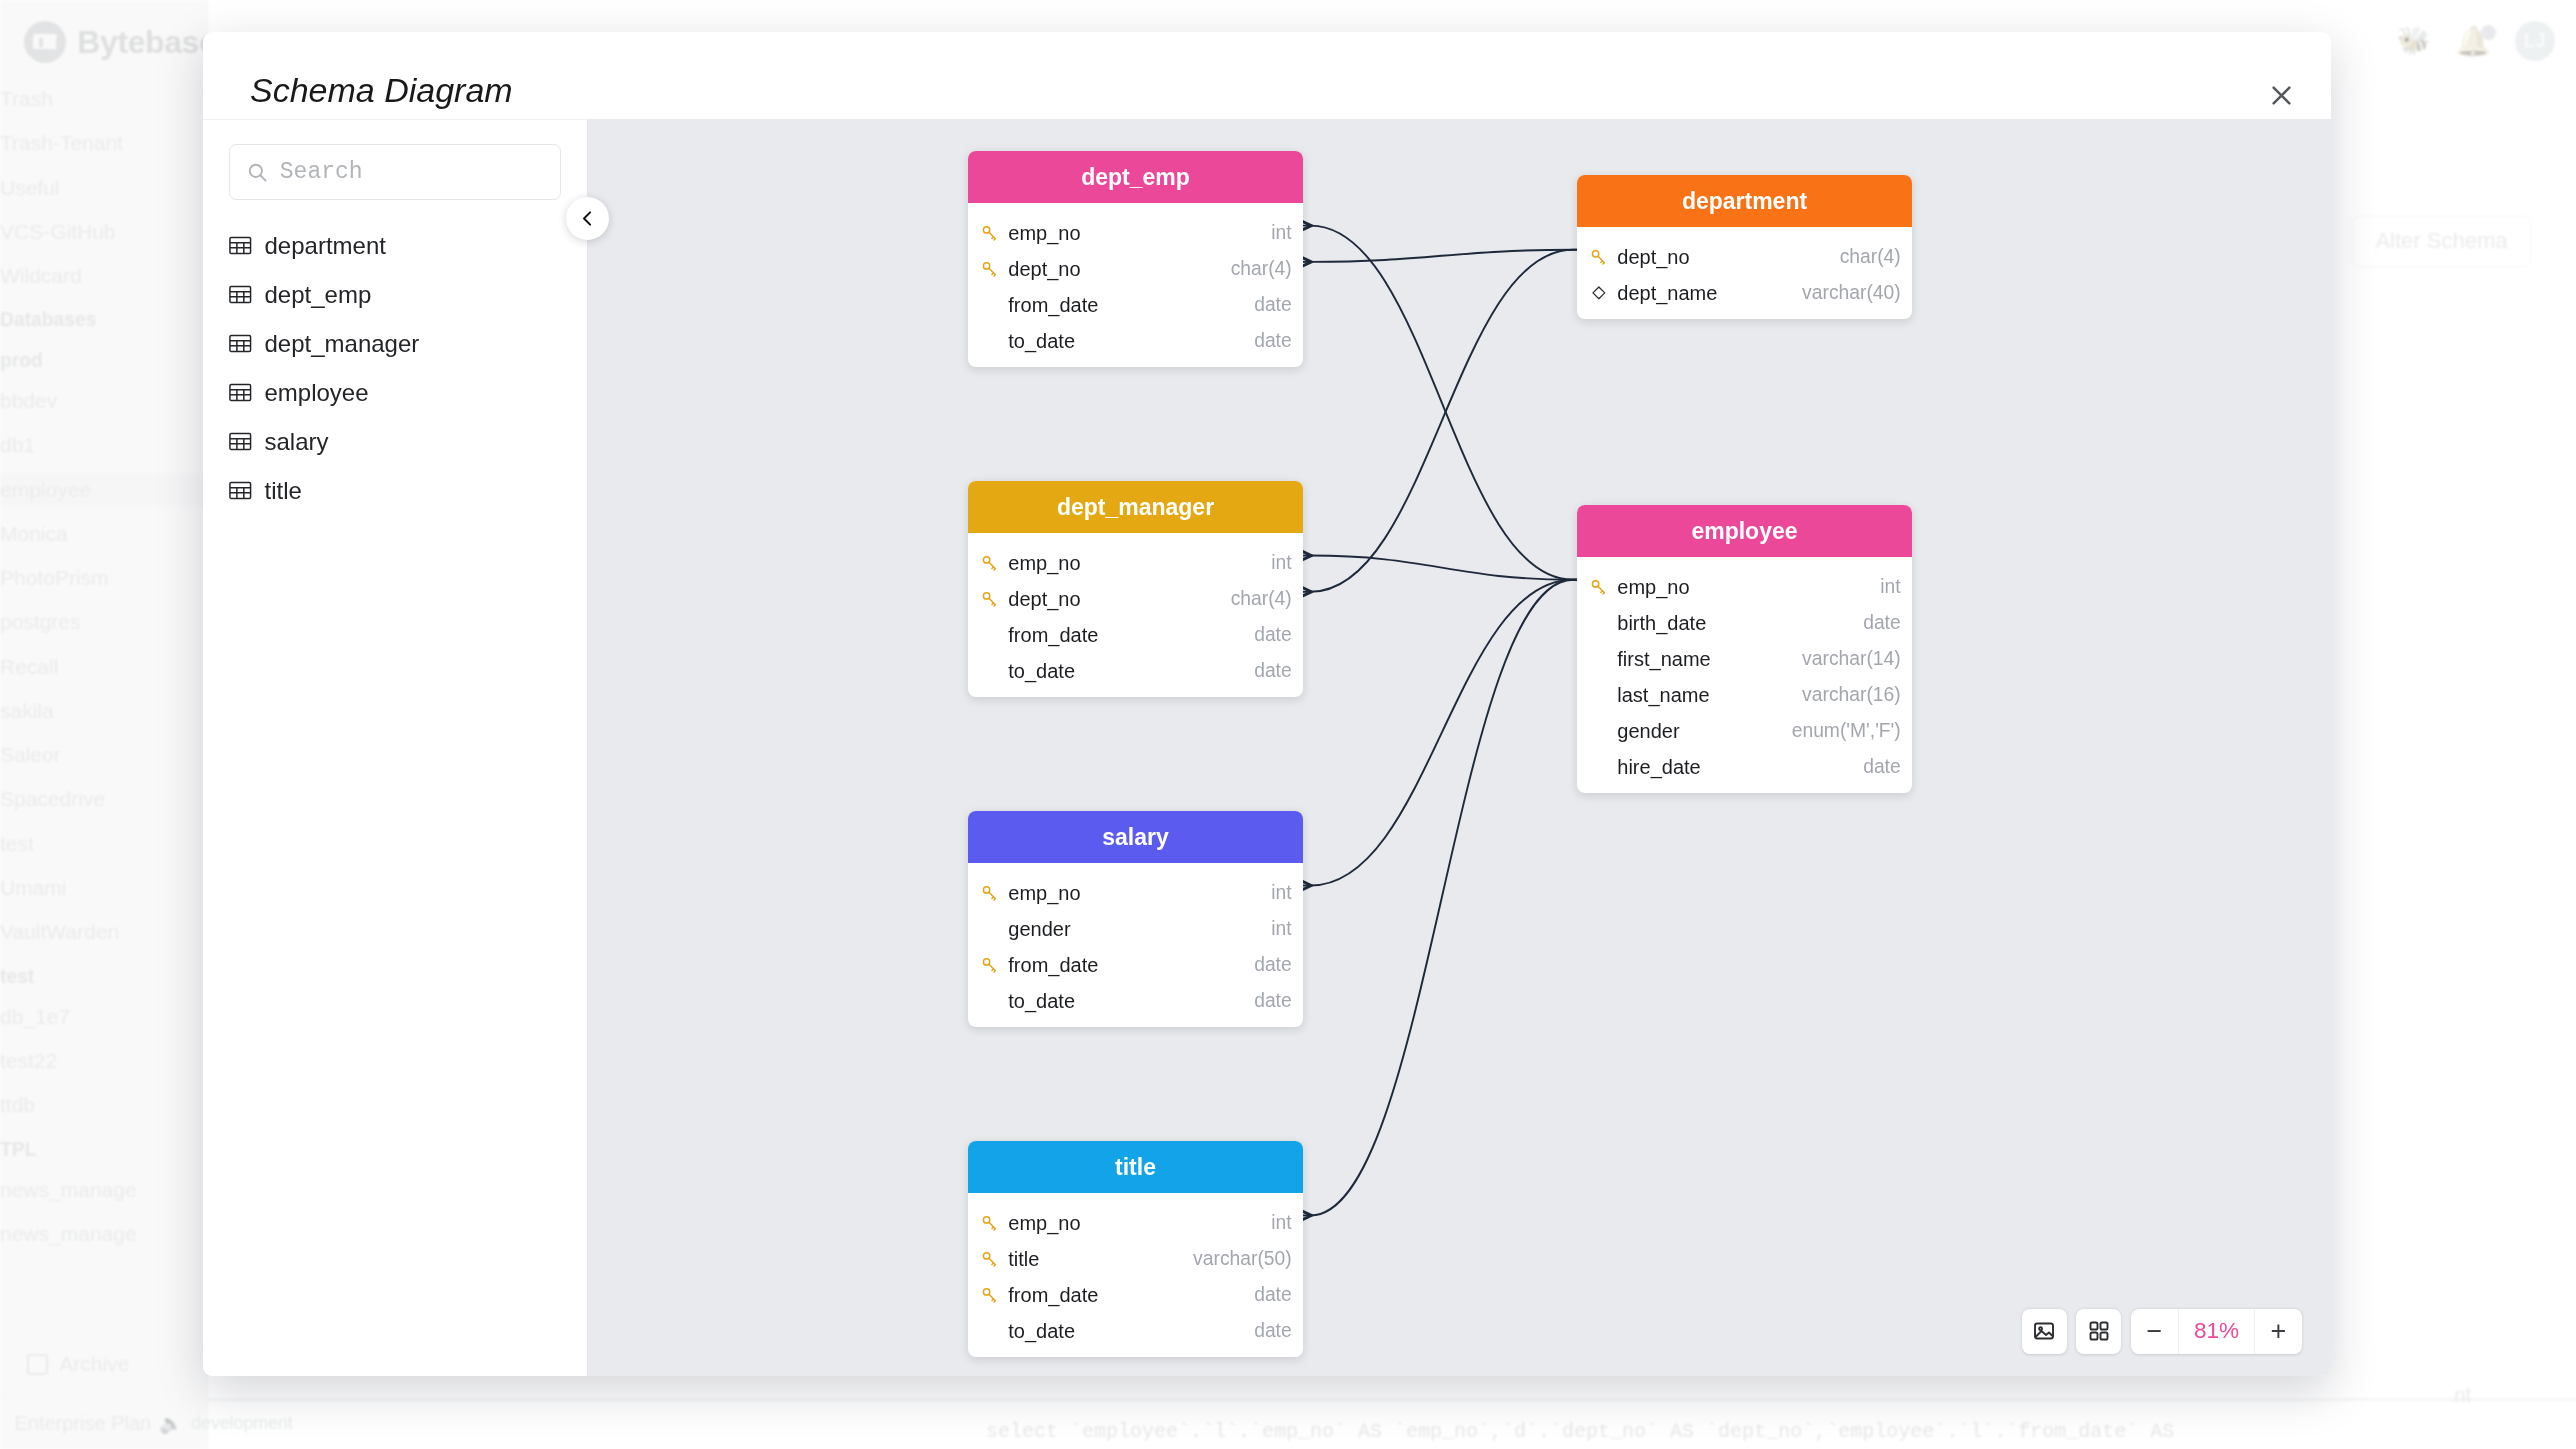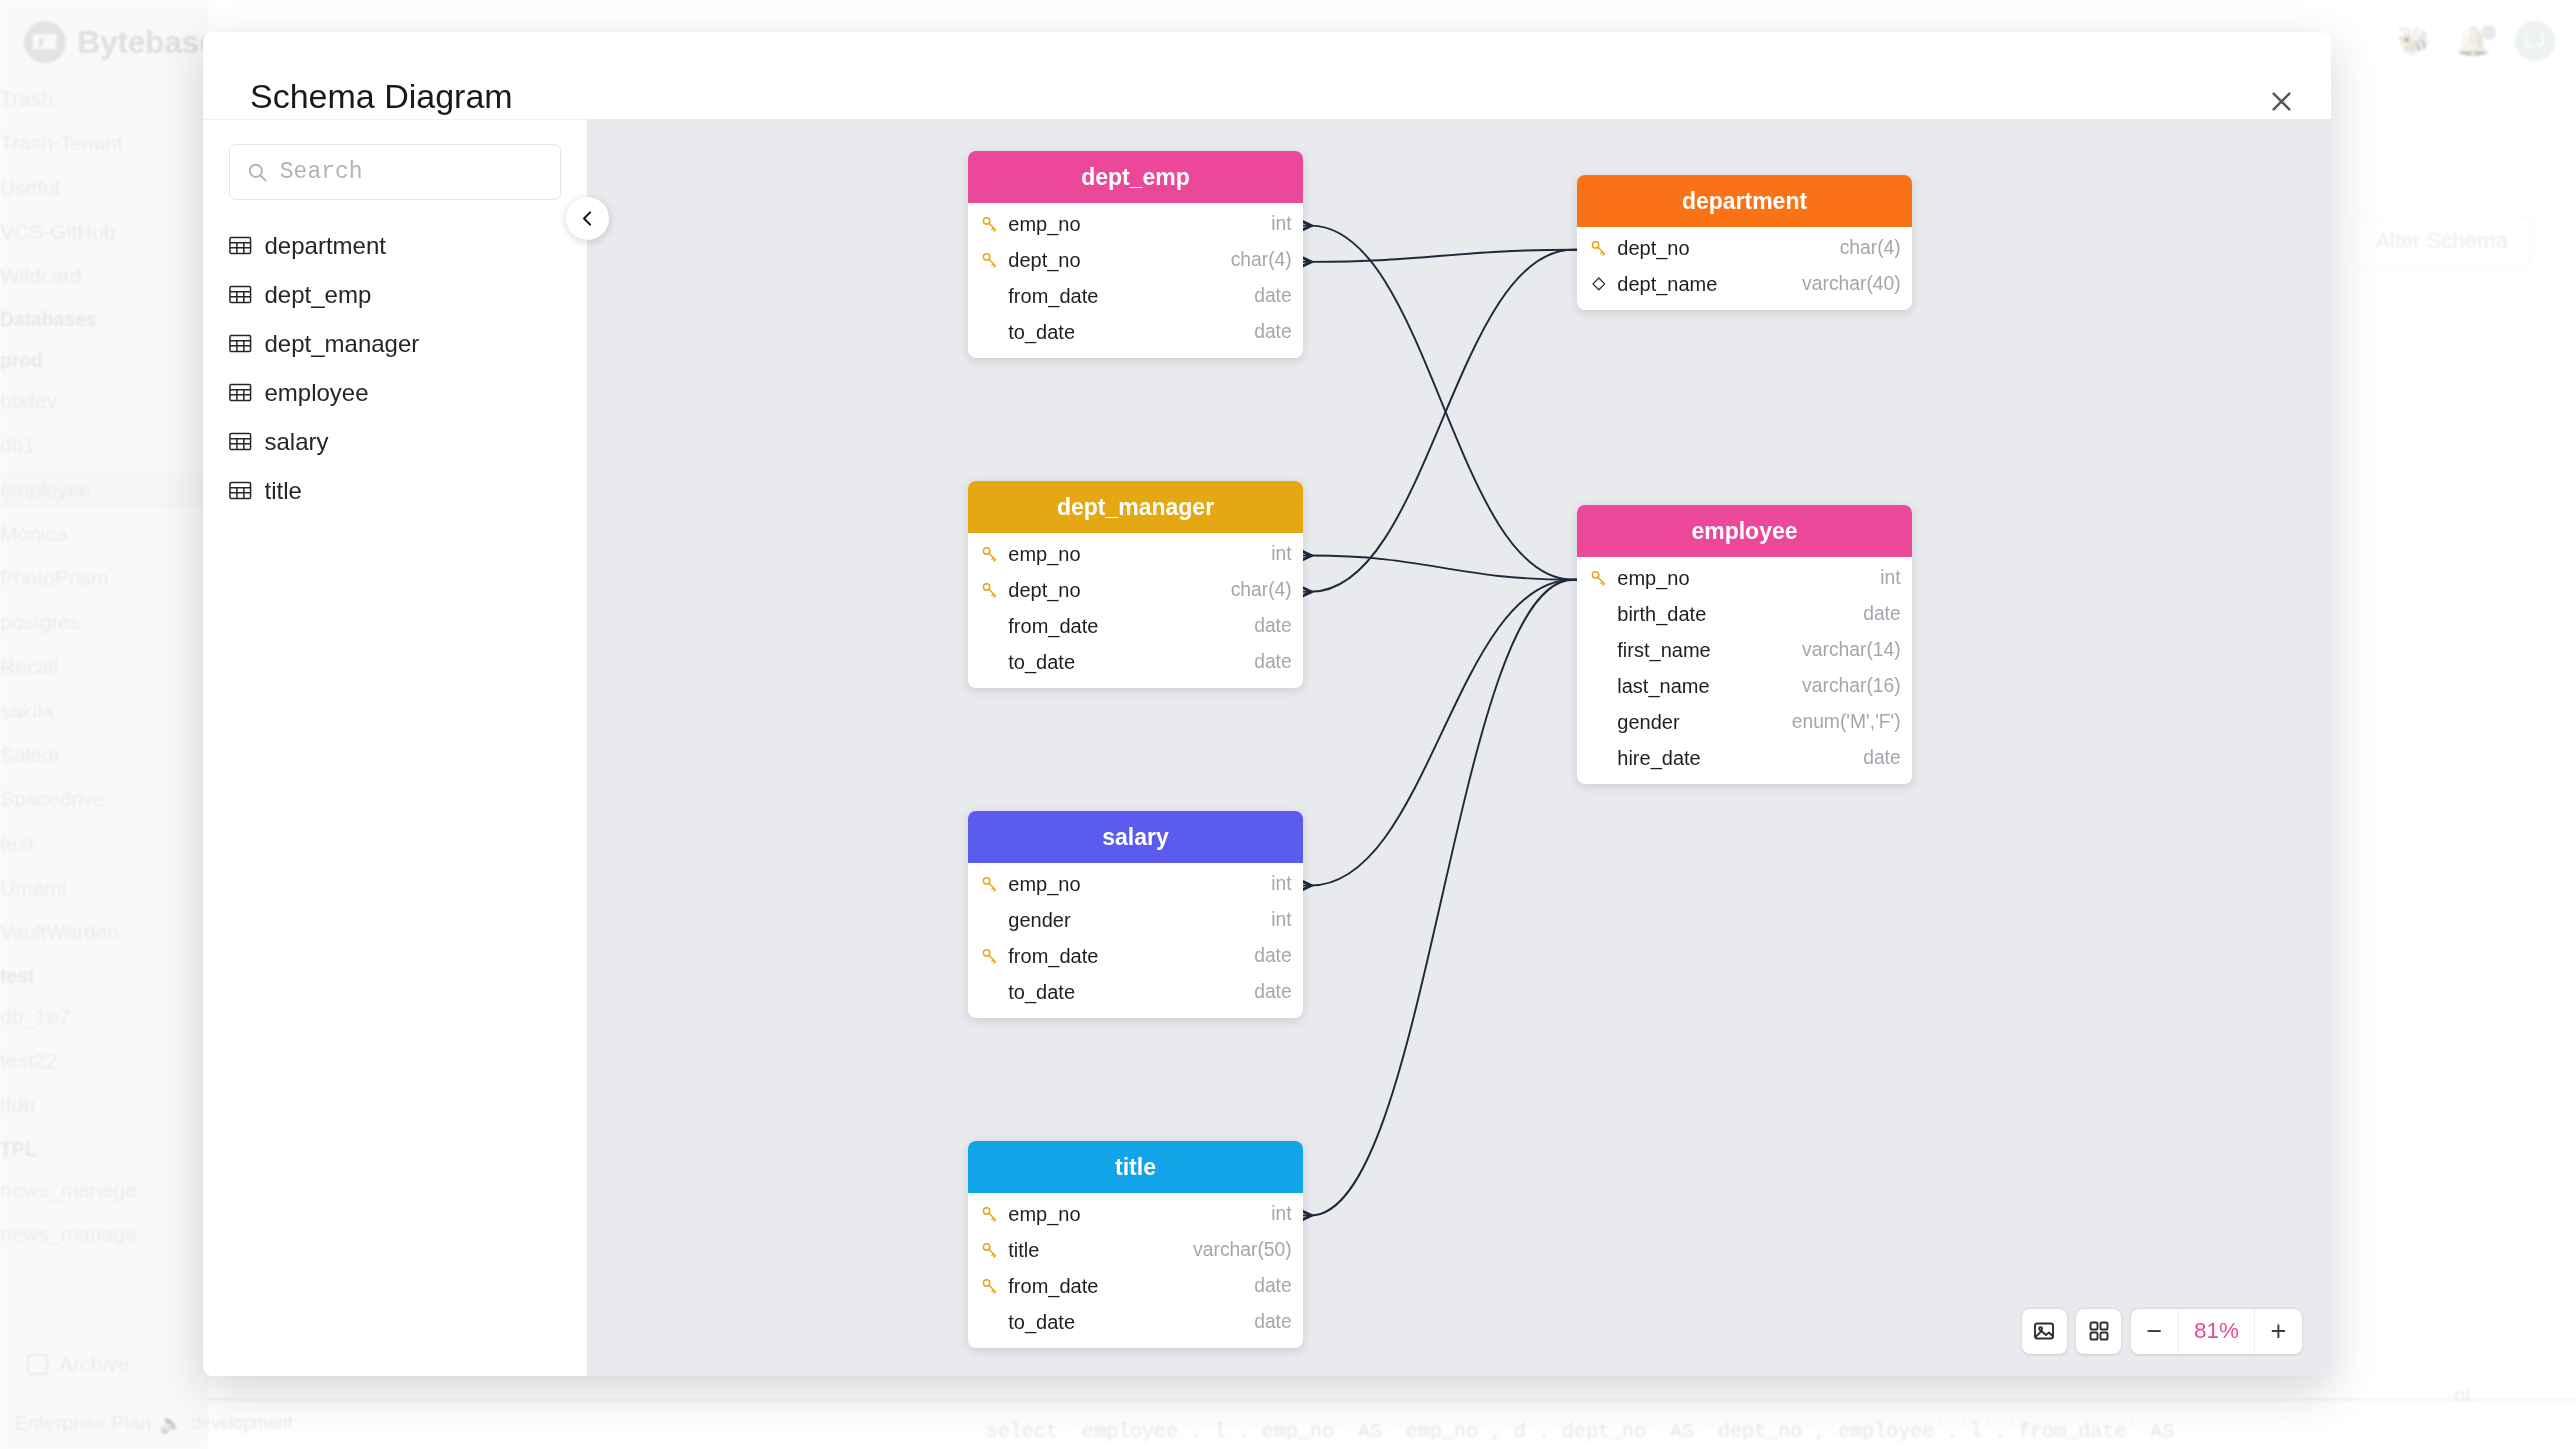--- a/index.html
+++ b/index.html
@@ -100,21 +100,21 @@
 
   
   #modal {
     position: absolute;
     left: 203px; top: 32px; width: 2128px; height: 1344px;
     background: #ffffff; border-radius: 9.7px;
     box-shadow: 0 14.5px 48px rgba(15,23,42,0.18);
     overflow: hidden;
   }
   #modal-header {
-    position: absolute; left: 0; top: 6px; width: 100%; height: 87px;
+    position: absolute; left: 0; top: 0; width: 100%; height: 87px; font-style: italic;
   }
   #modal-title {
     position: absolute; left: 47px; top: 39px;
     font-size: 34px; color: #18191b; font-weight: 400;
   }
   #modal-close {
     position: absolute; right: 29px; top: 42px;
     width: 42px; height: 42px; display: flex; align-items: center;
     justify-content: center; cursor: pointer;
   }
@@ -181,21 +181,21 @@
     border-radius: 8px;
     box-shadow: 0 2.4px 9.7px rgba(15,23,42,0.13);
     overflow: hidden;
     cursor: grab;
     z-index: 3;
   }
   .node-head {
     height: 52px; display: flex; align-items: center; justify-content: center;
     color: #ffffff; font-size: 23px; font-weight: 700;
   }
-  .node-body { padding: 3px 0 8px 0; }
+  .node-body { padding: 12px 0 8px 0; }
   .node-row {
     display: flex; align-items: center;
     height: 36px; padding: 0 11.3px 0 11.3px; gap: 8px;
   }
   .row-icon { width: 21px; flex: 0 0 21px; display: flex; align-items: center; justify-content: center; }
   .row-icon svg { width: 17.7px; height: 17.7px; }
   .row-name { font-size: 20px; color: #1c1e21; white-space: nowrap; }
   .row-type { margin-left: auto; font-size: 19.3px; color: #a3a7ad; white-space: nowrap; }
 
   

